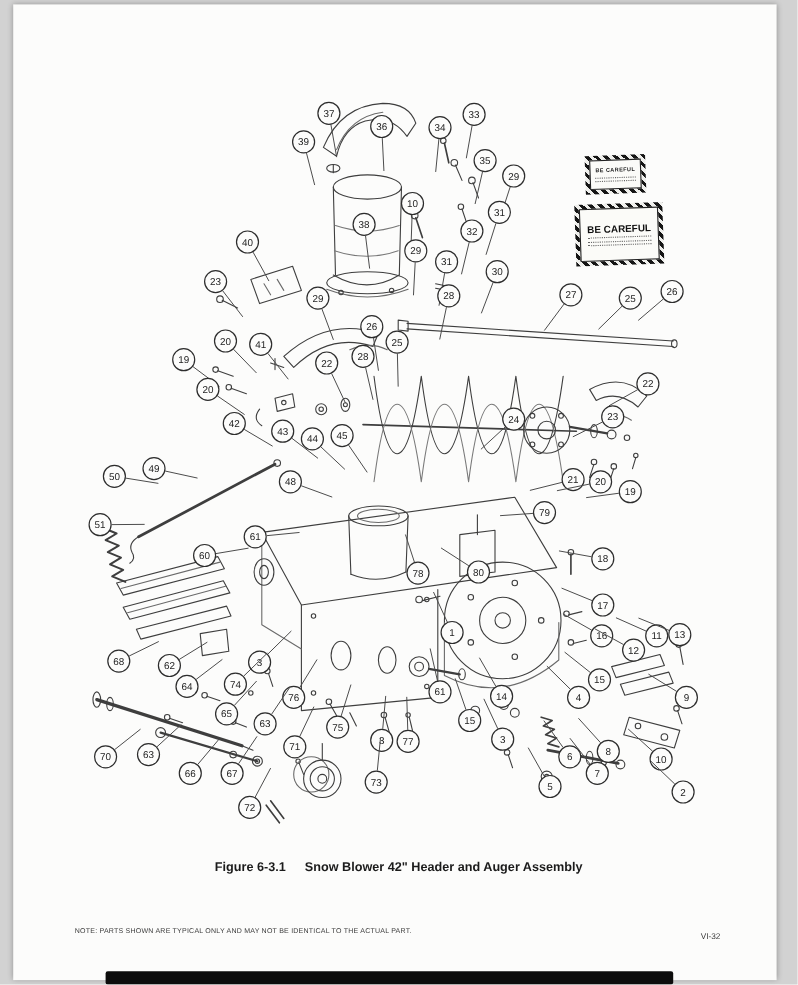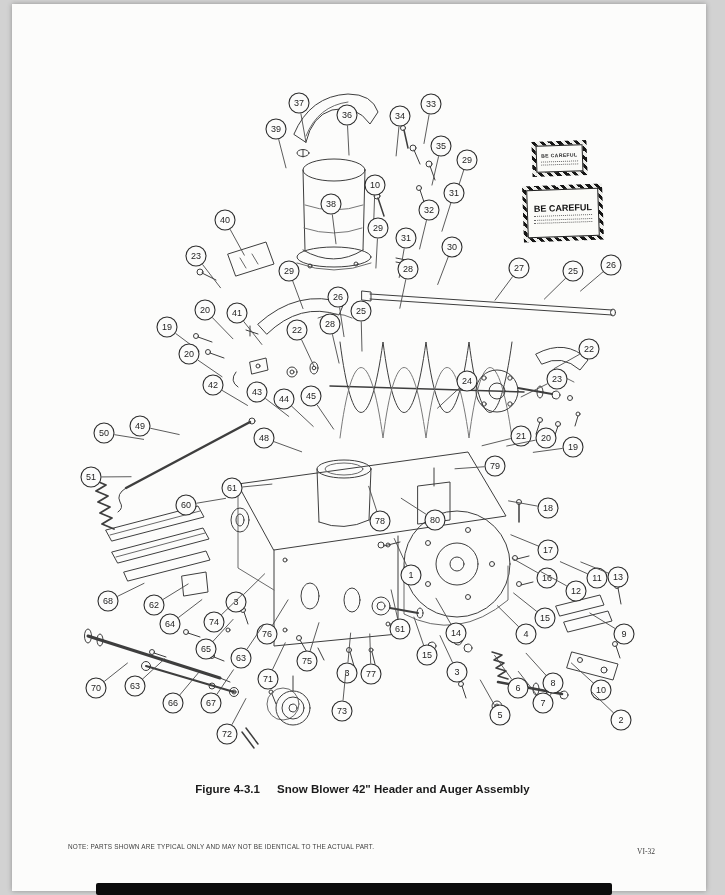--- a/index.html
+++ b/index.html
@@ -37,21 +37,21 @@
     font-size:11.5px; font-weight:bold; color:#1b1b1b;
   }
   .caption .cap-title { margin-left:14px; }
 
   .footnote {
     position:absolute; left:68px; top:843px;
     font-size:6.4px; color:#3c3c3c; letter-spacing:.2px;
   }
   .page-number {
     position:absolute; left:637px; top:847px;
-    font-size:7.5px; color:#3c3c3c;font-family:Liberation Serif, serif;
+    font-size:7.5px; color:#3c3c3c;
   }
   .bottom-bar {
     position:absolute; left:96px; top:883px; width:516px; height:12px;
     background:#0c0c0c; border-radius:2px;
   }
 </style>
 </head>
 <body>
 
 <div class="page"></div>
@@ -705,20 +705,20 @@
 <div class="warn warn-large">
   <div class="warn-inner">
     <span class="warn-text">BE CAREFUL</span>
     <div class="warn-line"></div>
     <div class="warn-line"></div>
     <div class="warn-line"></div>
   </div>
 </div>
 
 <div class="caption">
-  <span class="cap-figure">Figure 4-3.1</span>
+  <span class="cap-figure">Figure 6-3.1</span>
   <span class="cap-title">Snow Blower 42" Header and Auger Assembly</span>
 </div>
 
 <div class="footnote">NOTE: PARTS SHOWN ARE TYPICAL ONLY AND MAY NOT BE IDENTICAL TO THE ACTUAL PART.</div>
 <div class="page-number">VI-32</div>
 
 <div class="bottom-bar"></div>
 
 </body></html>

